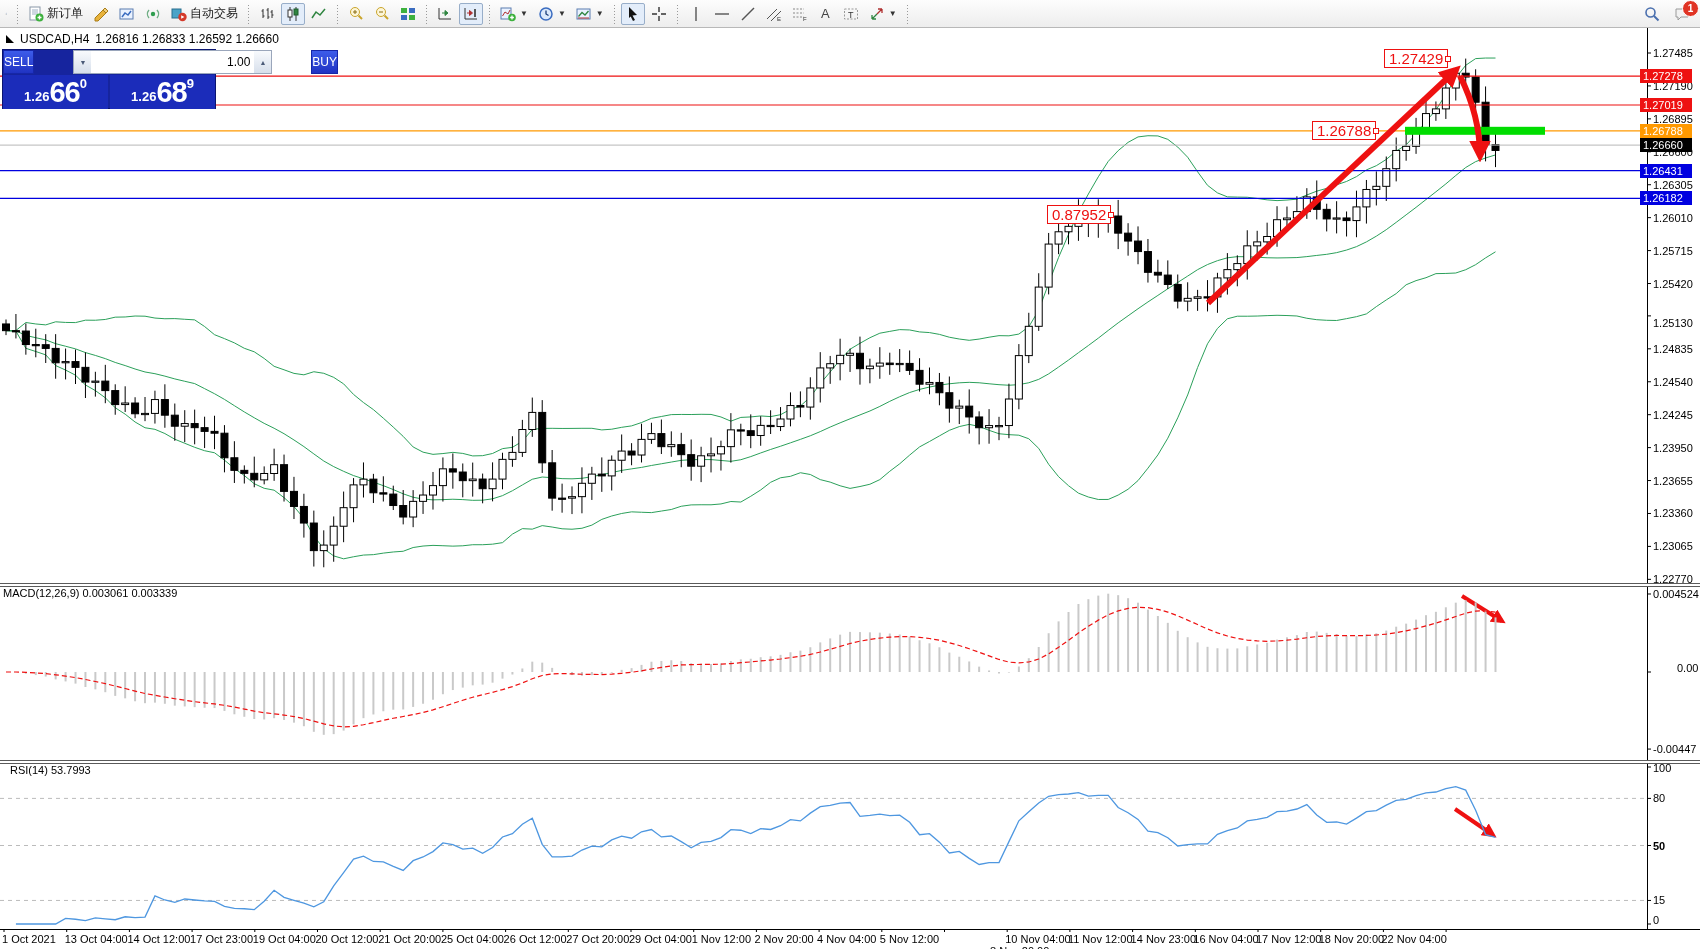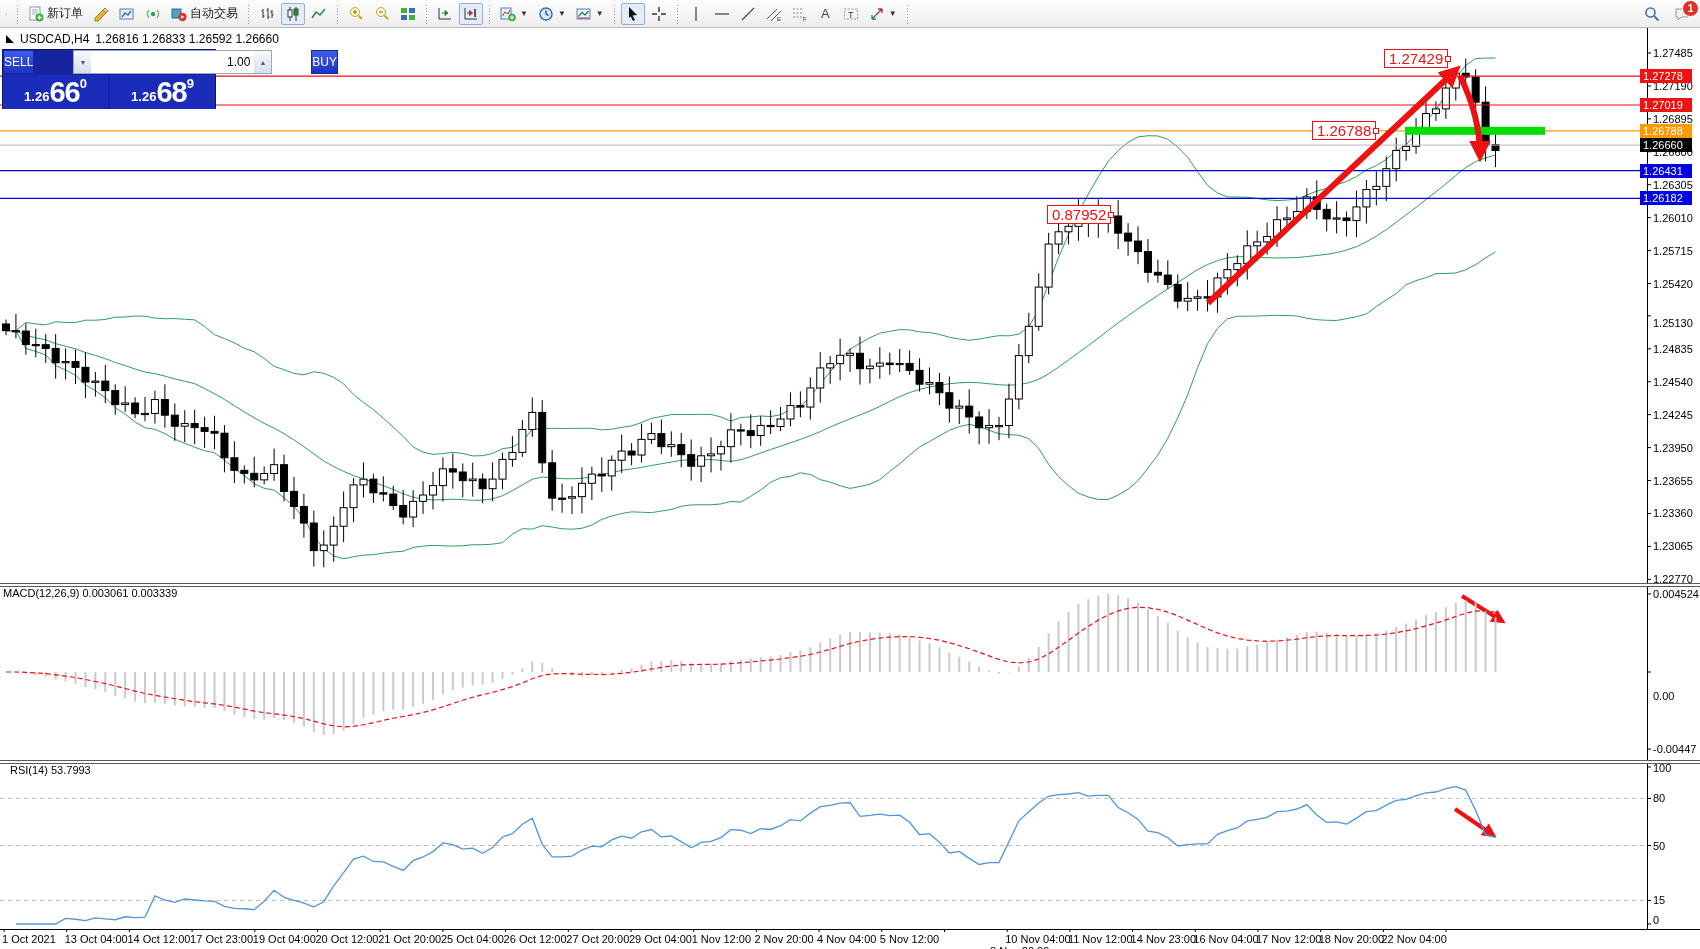--- a/index.html
+++ b/index.html
@@ -601,25 +601,25 @@
       <div class="ytick" style="top:323px;">1.25130</div>
       <div class="ytick" style="top:348.81949999999966px;">1.24835</div>
       <div class="ytick" style="top:381.75034999999974px;">1.24540</div>
       <div class="ytick" style="top:414.6811999999998px;">1.24245</div>
       <div class="ytick" style="top:447.6120499999999px;">1.23950</div>
       <div class="ytick" style="top:480.54290000000003px;">1.23655</div>
       <div class="ytick" style="top:513.4737500000001px;">1.23360</div>
       <div class="ytick" style="top:546.4046000000002px;">1.23065</div>
       <div class="ytick" style="top:579.3354500000003px;">1.22770</div>
       <div class="ytick" style="top:593.992668px;">0.004524</div>
-      <div class="ytick" style="top:696px;">0.00</div>
+      <div class="ytick" style="top:668px;margin-left:24px;">0.00</div>
       <div class="ytick" style="top:749.07621px;">-0.00447</div>
       <div class="ytick" style="top:768px;">100</div>
       <div class="ytick" style="top:798.4px;">80</div>
-      <div class="ytick" style="top:845.5px;">50</div>
+      <div class="ytick" style="top:845.5px;font-weight:bold;">50</div>
       <div class="ytick" style="top:900.45px;">15</div>
       <div class="ytick" style="top:920px;">0</div>
       <div class="xlab" style="left:2px;">1 Oct 2021</div>
       <div class="xlab" style="left:64.7px;">13 Oct 04:00</div>
       <div class="xlab" style="left:127.4px;">14 Oct 12:00</div>
       <div class="xlab" style="left:190.10000000000002px;">17 Oct 23:00</div>
       <div class="xlab" style="left:252.8px;">19 Oct 04:00</div>
       <div class="xlab" style="left:315.5px;">20 Oct 12:00</div>
       <div class="xlab" style="left:378.20000000000005px;">21 Oct 20:00</div>
       <div class="xlab" style="left:440.90000000000003px;">25 Oct 04:00</div>

